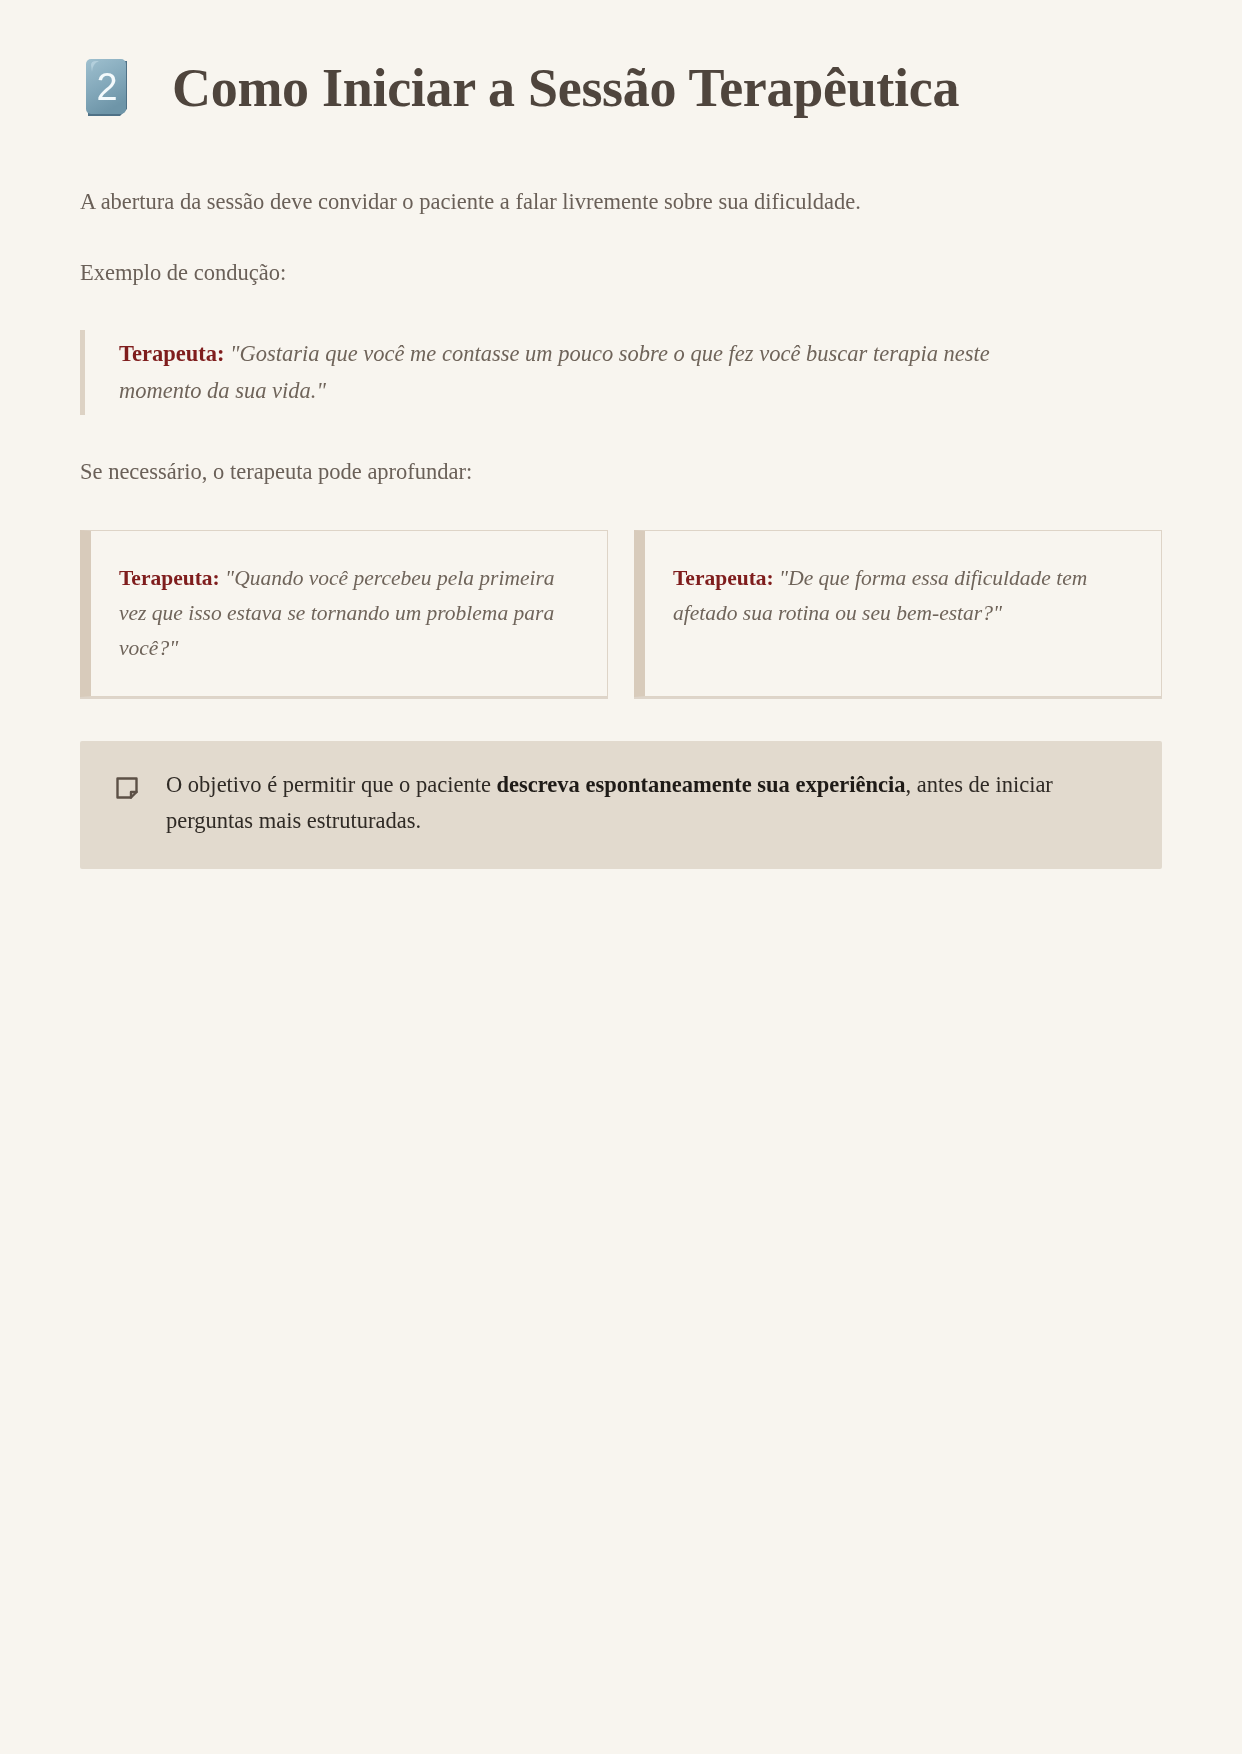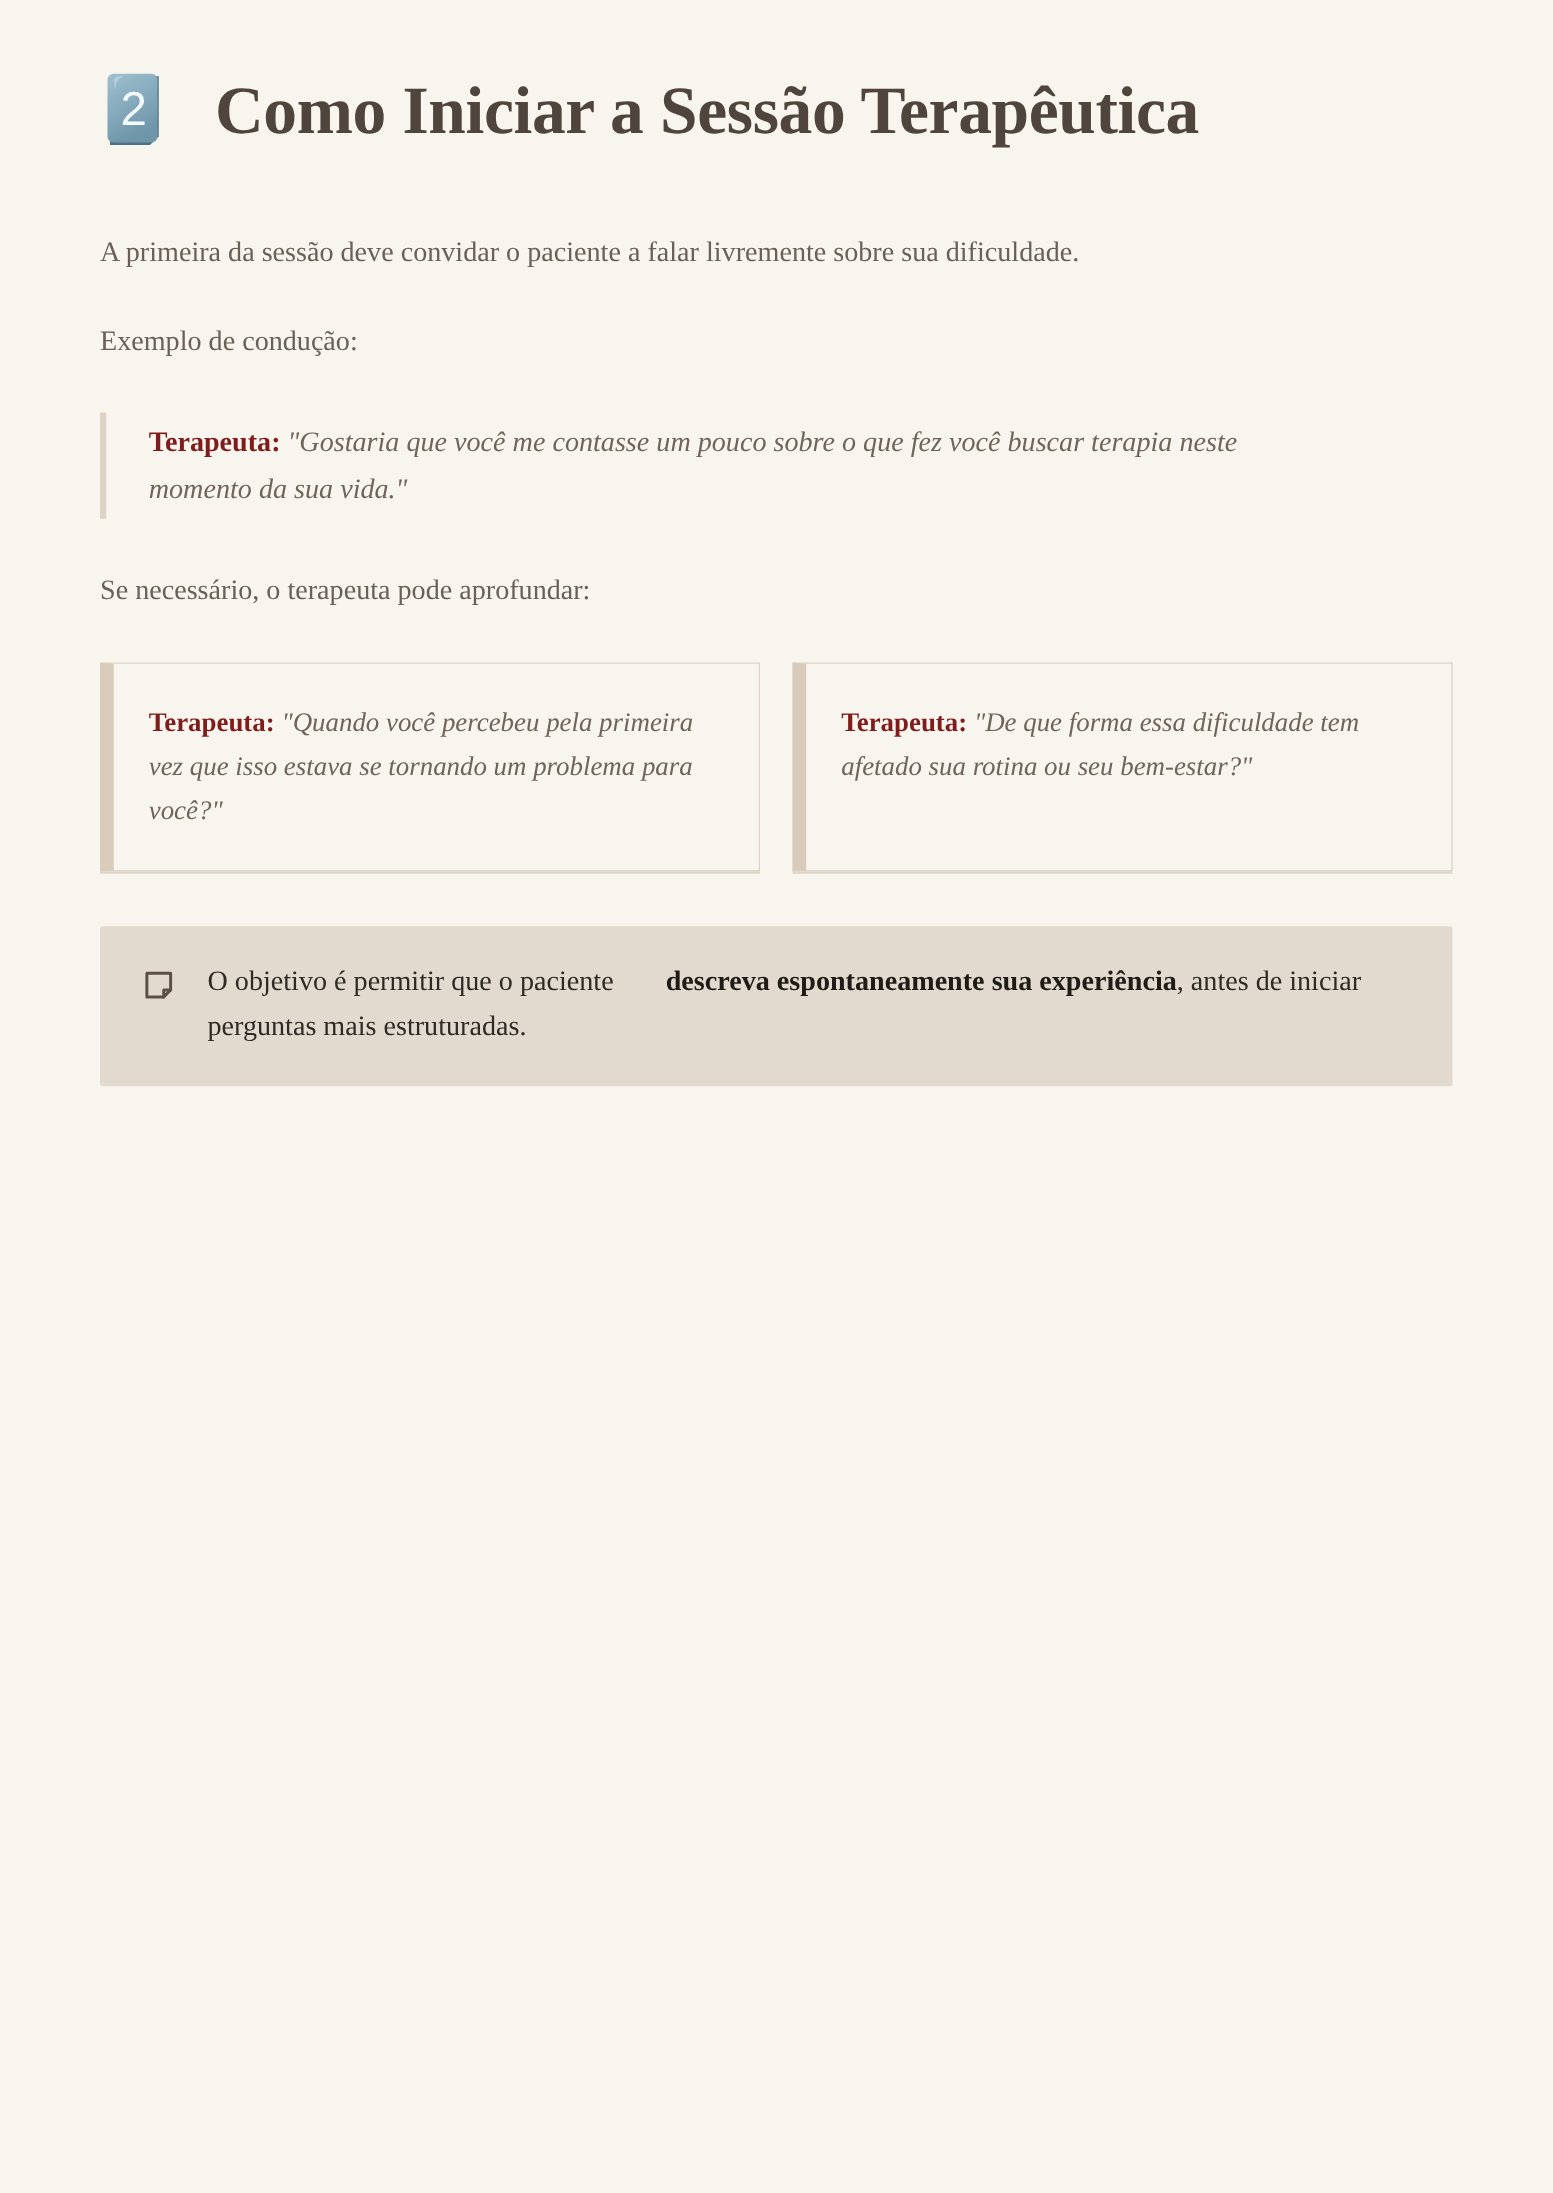--- a/index.html
+++ b/index.html
@@ -126,21 +126,20 @@
   .note-icon svg { display: block; width: 100%; height: 100%; }
   .callout-text {
     margin: 0;
     font-size: 22.5px;
     line-height: 1.6;
     color: #2f2a25;
   }
   .callout-text .em {
     font-weight: 700;
     color: #1f1b17;
-    margin-left: 36px;
   }
 </style>
 </head>
 <body>
 
 <div class="page">
 
   <div class="title-row">
     <span class="keycap">
       <svg viewBox="0 0 54 66" xmlns="http://www.w3.org/2000/svg" aria-hidden="true">
@@ -153,21 +152,21 @@
         </defs>
         <path d="M8 6 H47 L47 54 L40 61 H8 Z" fill="#4f7186"></path>
         <rect x="6" y="4" width="40" height="55" rx="5" ry="5" fill="url(#kcFace)"></rect>
         <path d="M11 10 q0 -4 5 -4 h3 q-7 3 -7 11 z" fill="#bcd6e2" opacity="0.75"></path>
         <text x="27" y="45" font-family="'Liberation Sans', sans-serif" font-size="38" font-weight="400" fill="#f4fafc" text-anchor="middle">2</text>
       </svg>
     </span>
     <h1 class="page-title">Como Iniciar a Sessão Terapêutica</h1>
   </div>
 
-  <p class="para">A primeira da sessão deve convidar o paciente a falar livremente sobre sua dificuldade.</p>
+  <p class="para">A abertura da sessão deve convidar o paciente a falar livremente sobre sua dificuldade.</p>
 
   <p class="para tight">Exemplo de condução:</p>
 
   <blockquote class="quote-block">
     <p><span class="speaker">Terapeuta:</span> <span class="utterance">"Gostaria que você me contasse um pouco sobre o que fez você buscar terapia neste momento da sua vida."</span></p>
   </blockquote>
 
   <p class="para tight">Se necessário, o terapeuta pode aprofundar:</p>
 
   <div class="card-row">

